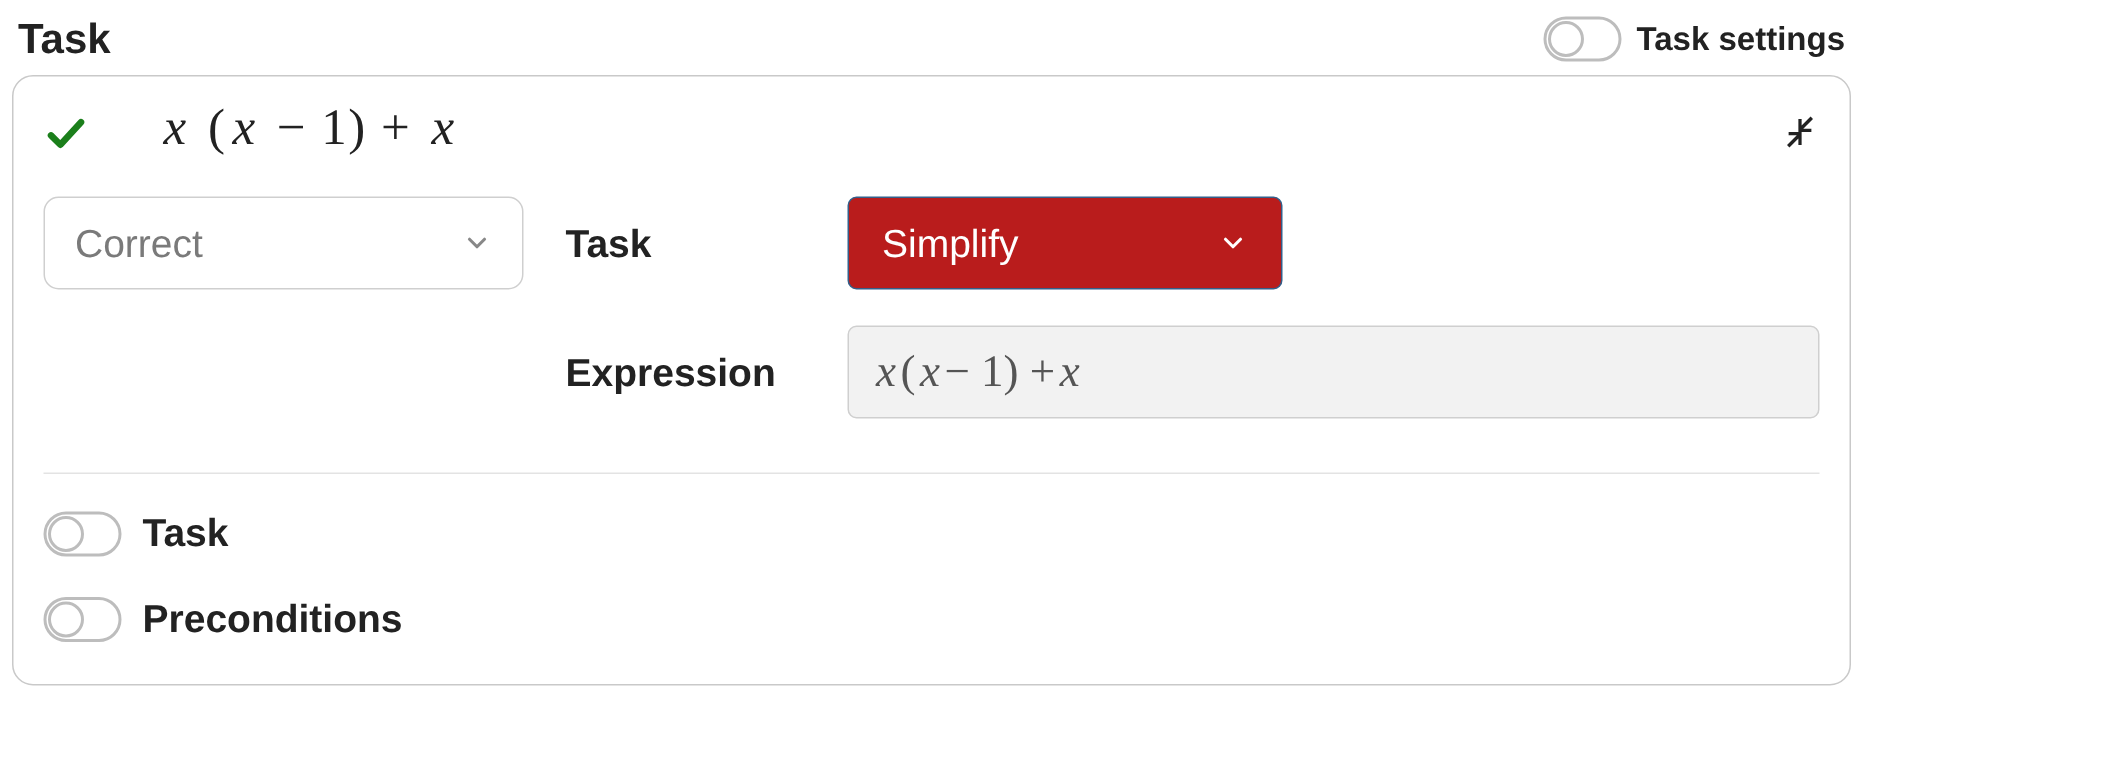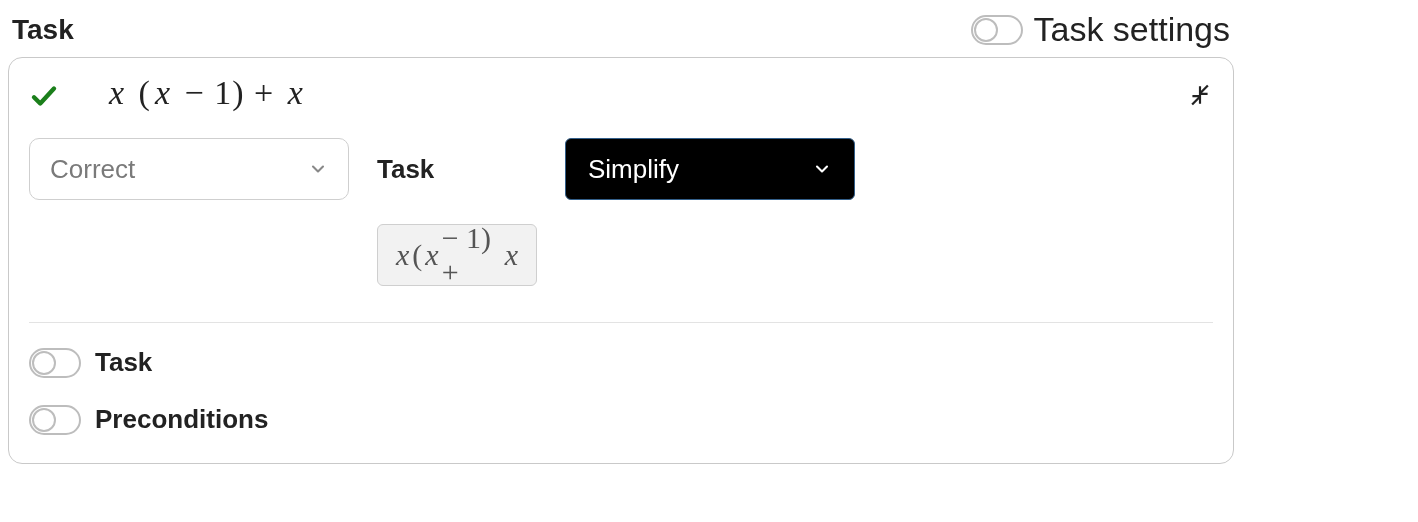--- a/index.html
+++ b/index.html
@@ -24,22 +24,22 @@
     font-size: 28px;
     font-weight: 700;
     color: #222;
   }
   .settings-group {
     display: flex;
     align-items: center;
     gap: 10px;
   }
   .settings-label {
-    font-size: 34px;
-    font-weight: 400;
+    font-size: 22px;
+    font-weight: 700;
     text-align: right;
   }
   .toggle {
     width: 52px;
     height: 30px;
     border-radius: 15px;
     border: 2px solid #bdbdbd;
     background: #fff;
     position: relative;
     cursor: pointer;
@@ -111,21 +111,21 @@
     background: #fff;
   }
   .select .chev { color: #7a7a7a; }
   .field-label {
     font-size: 26px;
     font-weight: 700;
   }
   .select-primary {
     width: 290px;
     height: 62px;
-    background: #000000;
+    background: #b91c1c;
     border: 1px solid #335f8a;
     border-radius: 6px;
     color: #fff;
     display: flex;
     align-items: center;
     justify-content: space-between;
     padding: 0 22px;
     font-size: 26px;
     cursor: pointer;
   }
@@ -212,20 +212,21 @@
           <span>Simplify</span>
           <span class="chev">
             <svg width="20" height="20" viewBox="0 0 24 24" fill="none" stroke="#fff" stroke-width="2.5" stroke-linecap="round" stroke-linejoin="round">
                 <polyline points="6 9 12 15 18 9"></polyline>
               </svg>
           </span>
         </div>
       </div>
 
       <div></div>
+      <div class="field-label">Expression</div>
       <div class="textbox">
         <span>x</span>
           <span class="op">(</span>
           <span>x</span>
           <span class="op"> − 1) + </span>
           <span>x</span>
       </div>
     </div>
 
     <hr class="divider">

